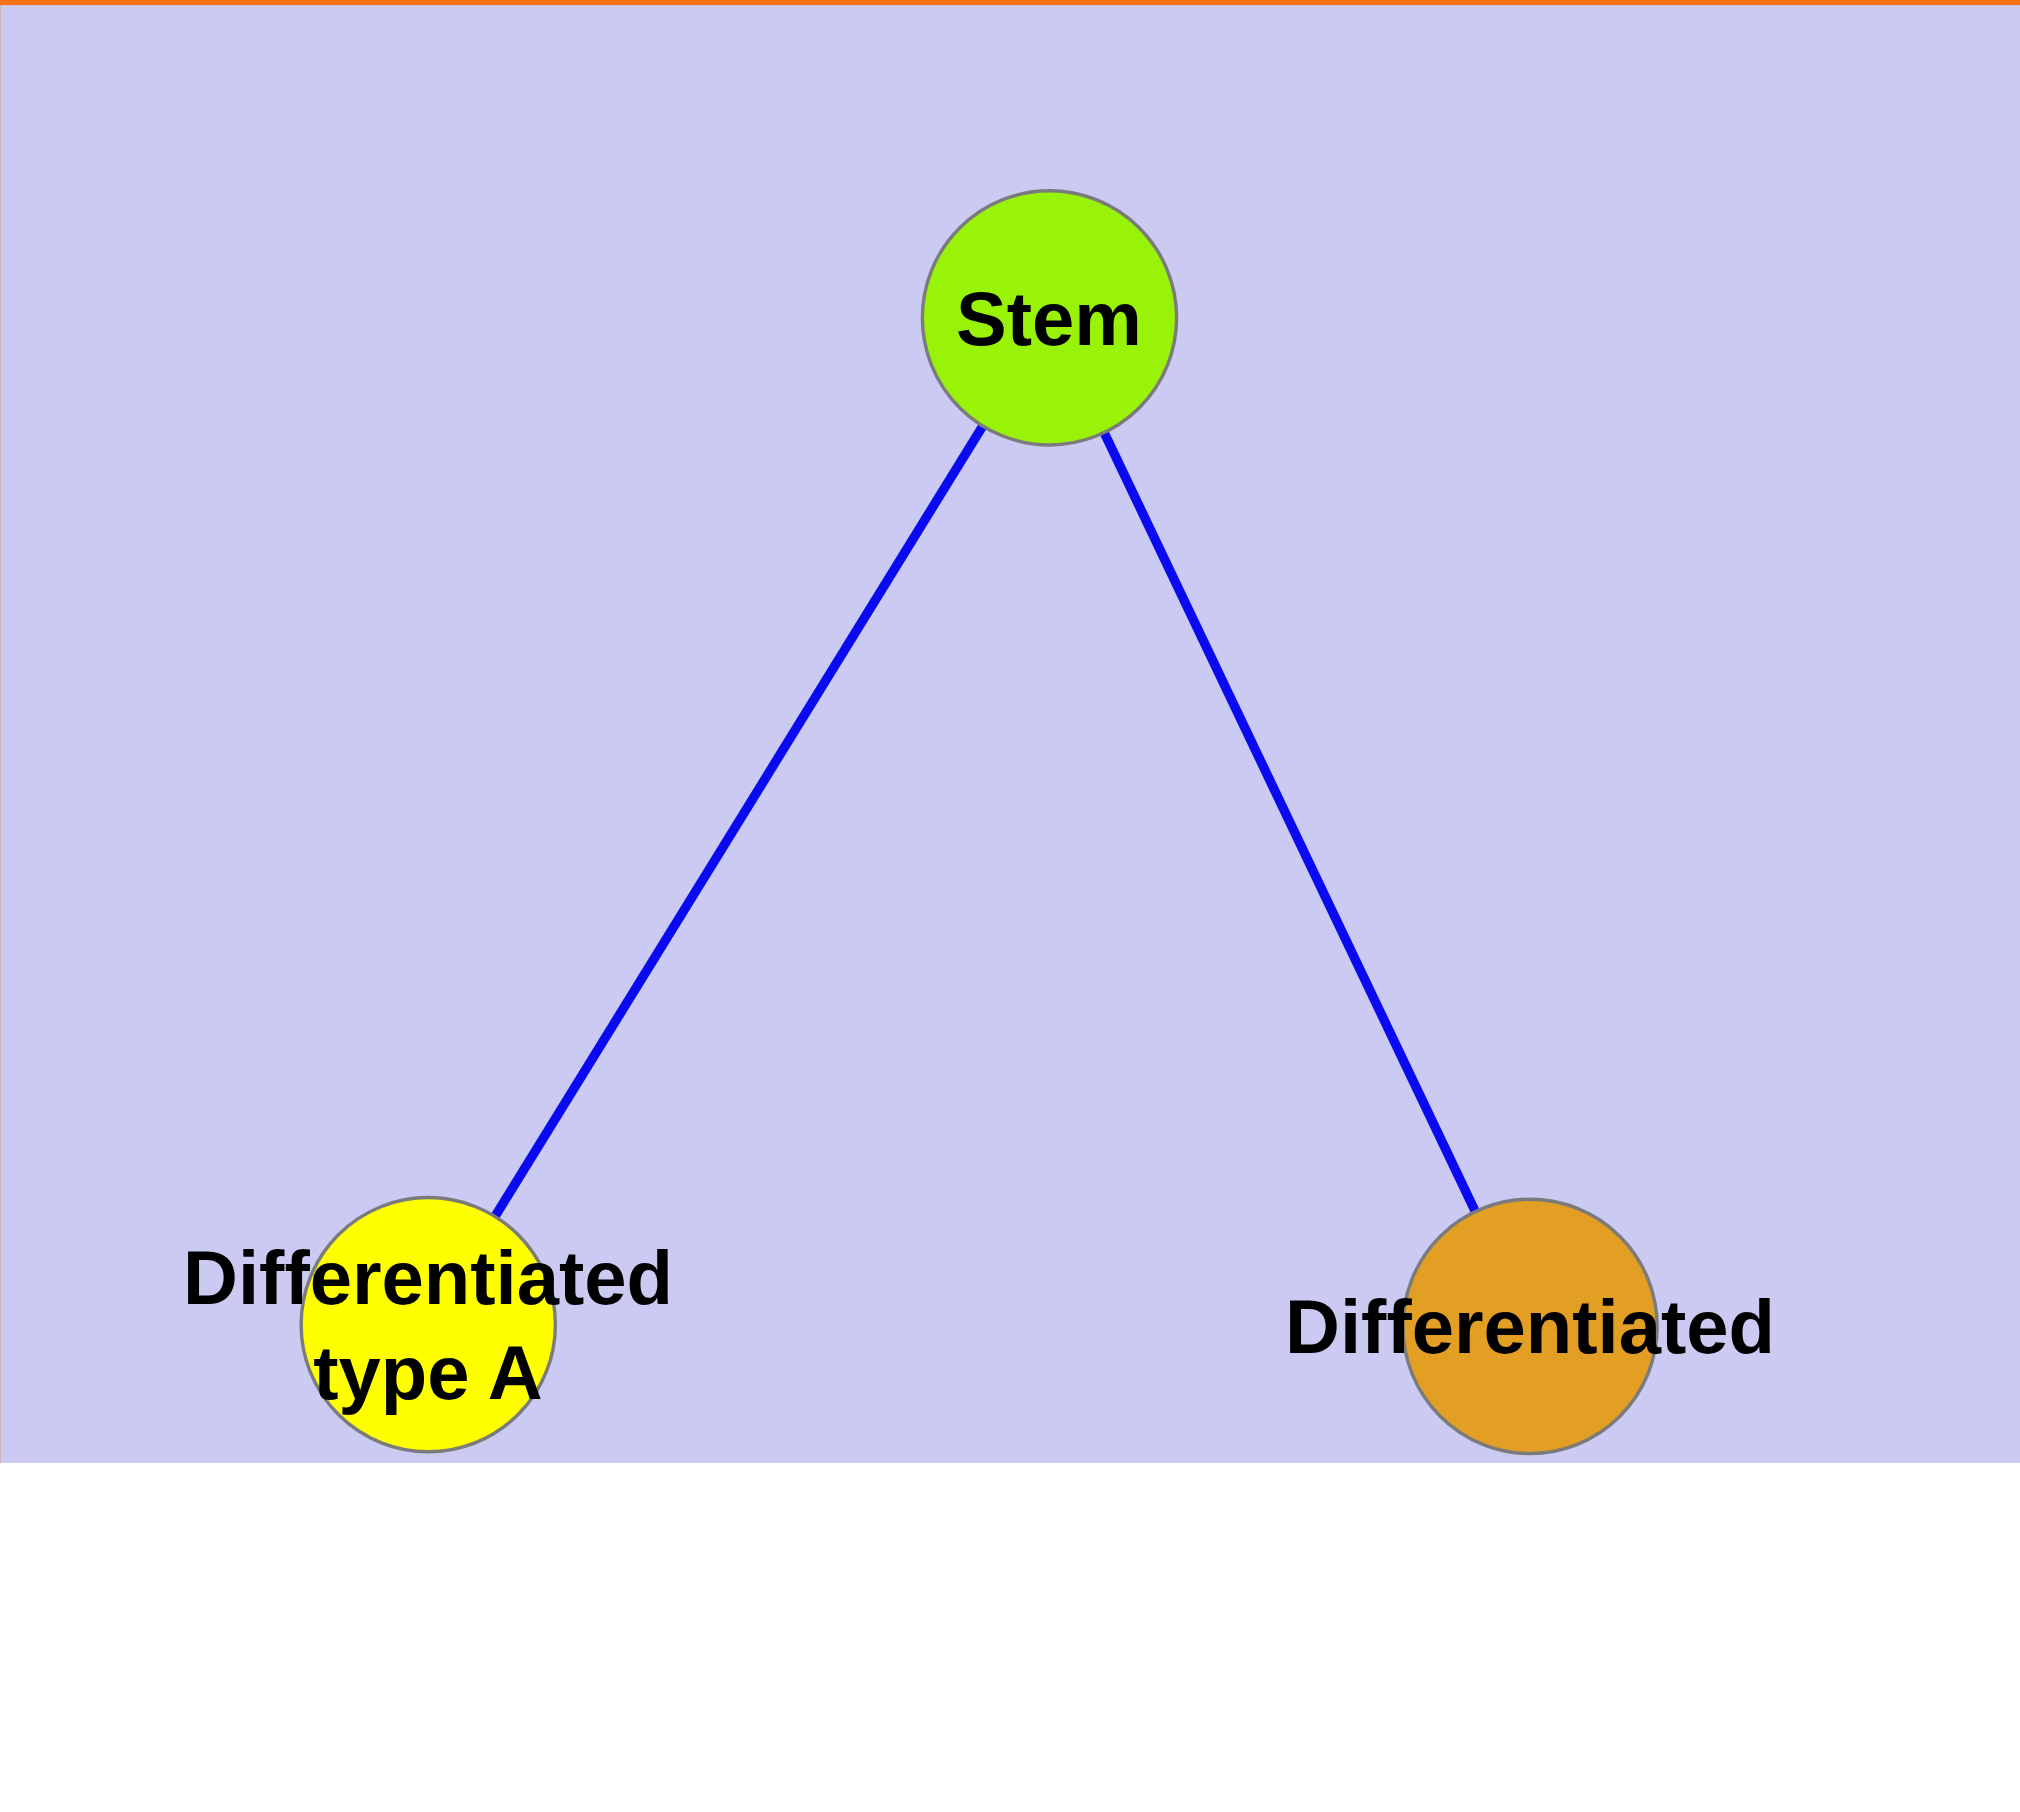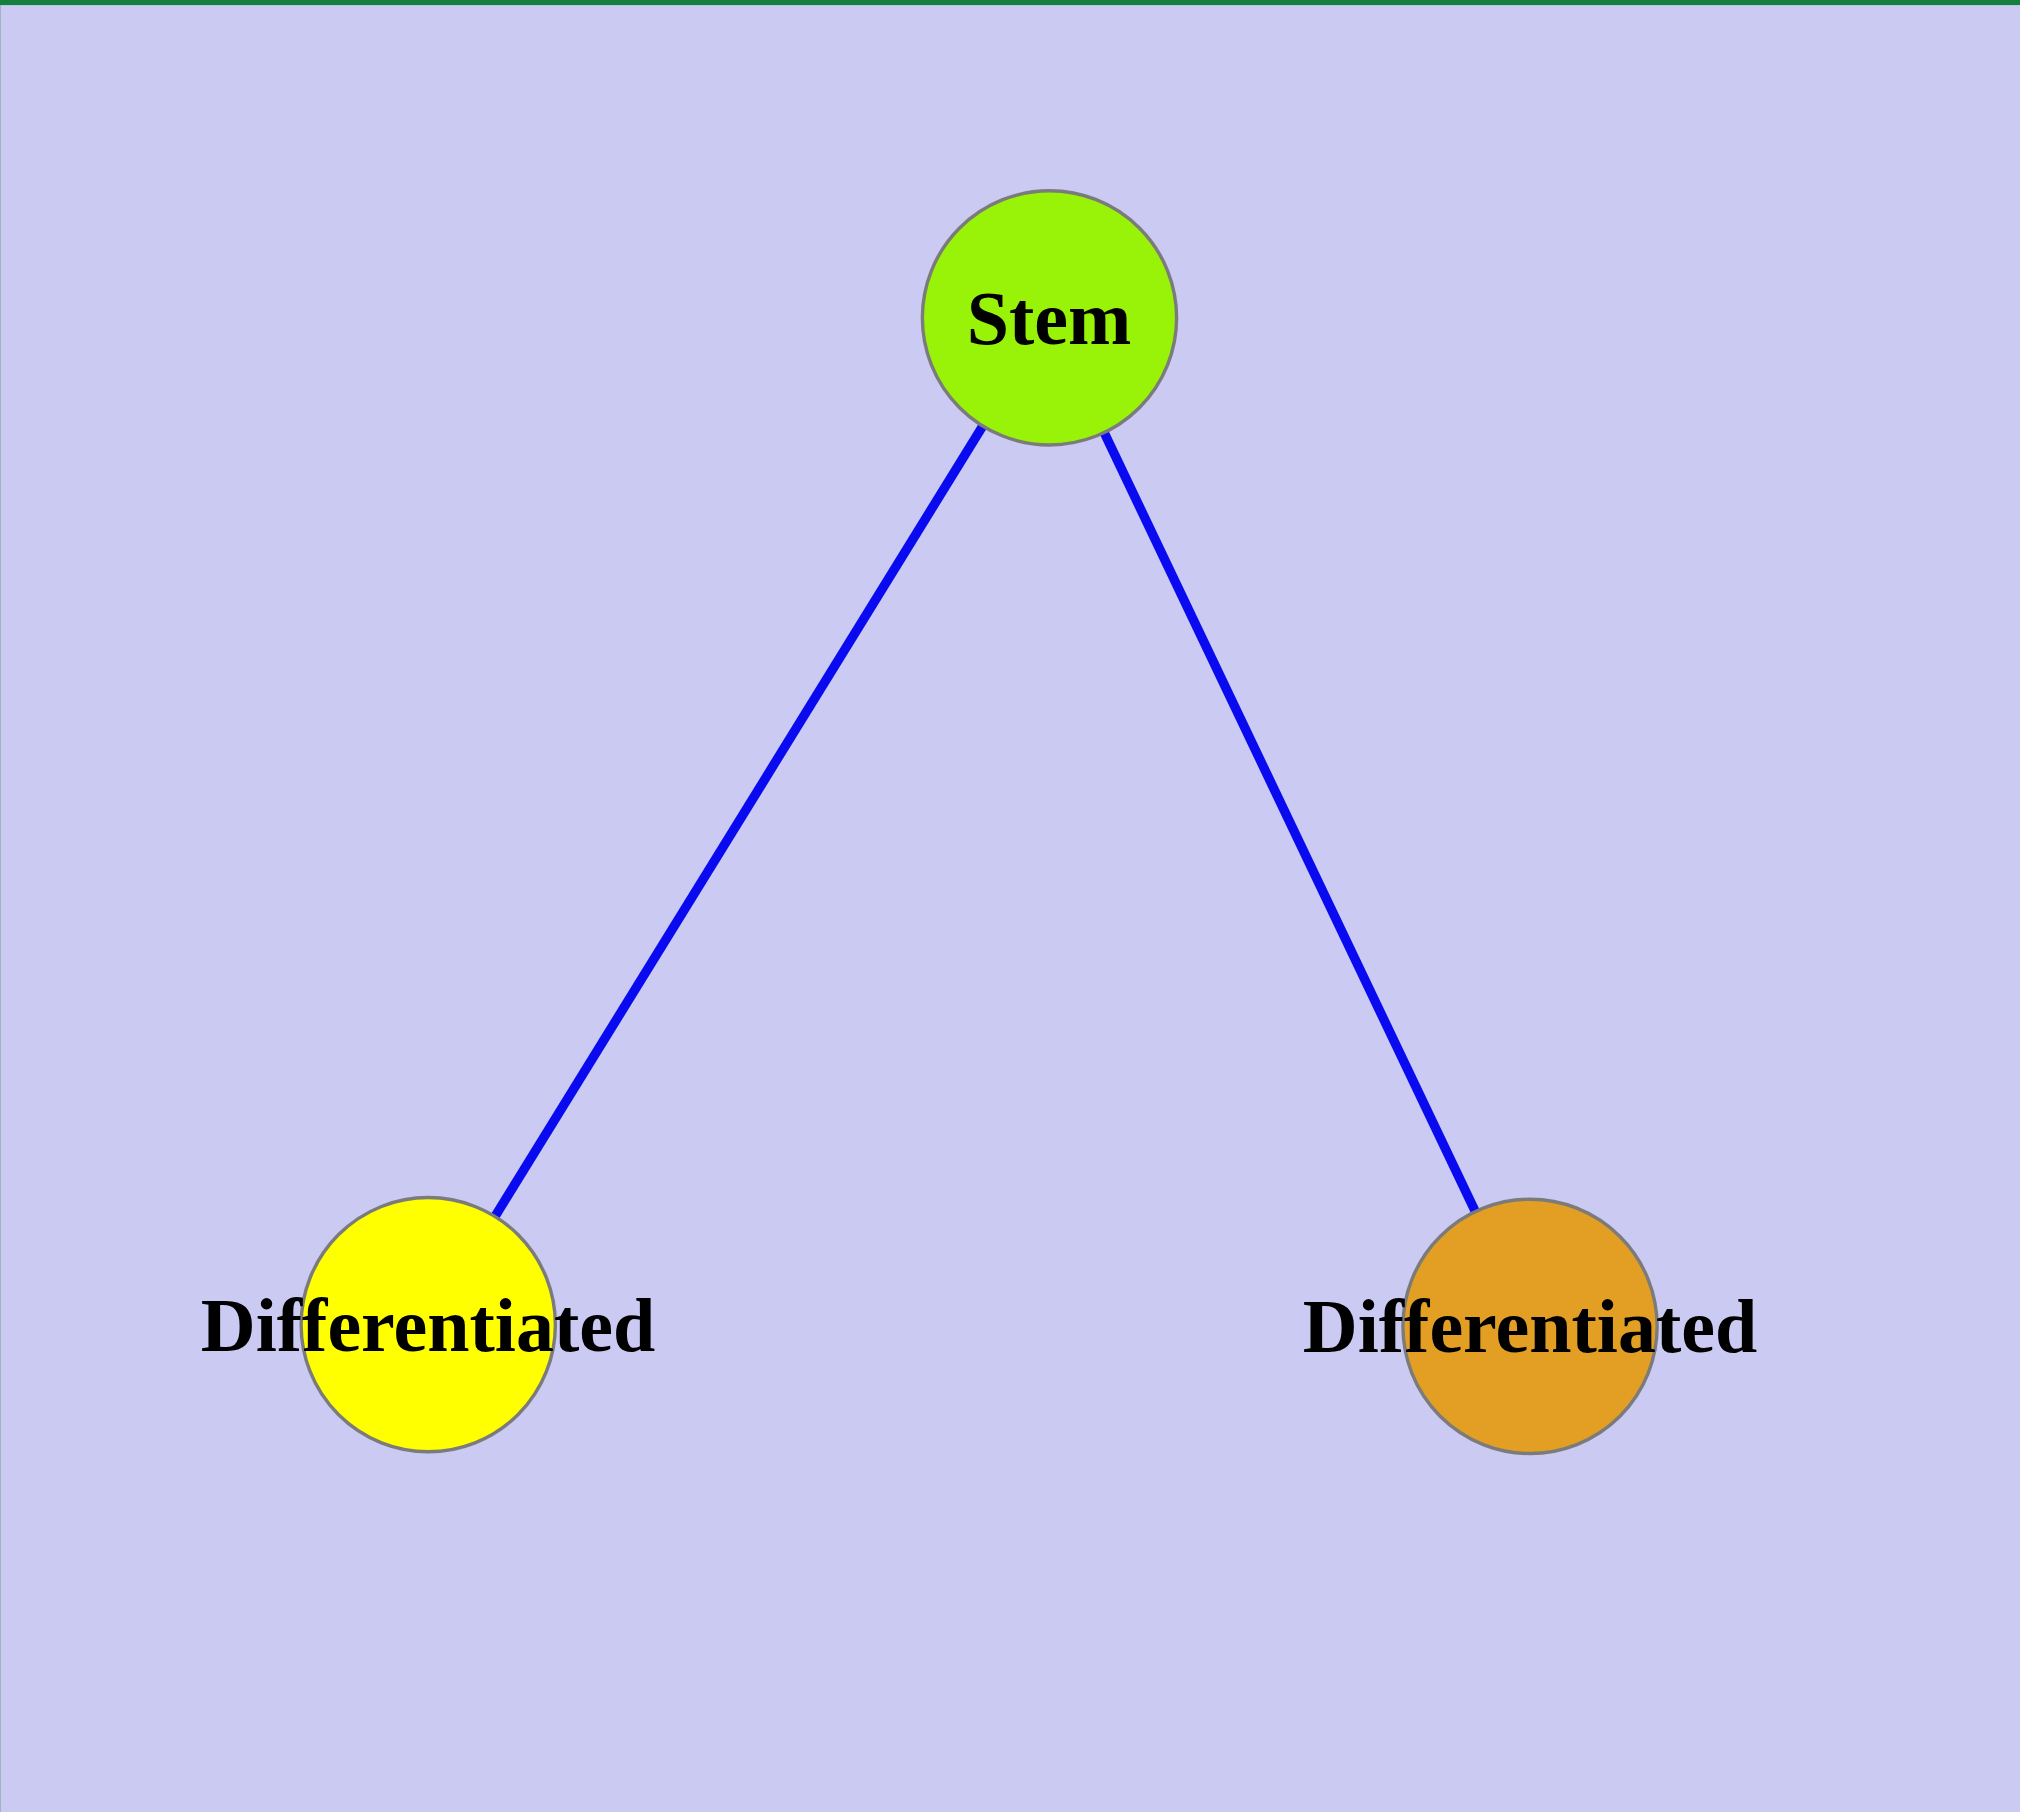--- a/index.html
+++ b/index.html
@@ -3,24 +3,24 @@
 <meta charset="utf-8">
 <style>
   html, body {
     margin: 0;
     padding: 0;
     background: #ffffff;
   }
   .stage {
     position: relative;
     width: 2021px;
-    height: 1812px;
-    background: #15803d;
+    height: 1463px;
+    background: #f97316;
     overflow: hidden;
-    font-family: Liberation Serif, serif;
+    font-family: Liberation Sans, sans-serif;
   }
   .graph-svg {
     position: absolute;
     left: 0;
     top: 0;
     display: block;
   }
   .node-label {
     position: absolute;
     transform: translate(-50%, -50%);
@@ -59,20 +59,21 @@
 
     <circle cx="1805" cy="1565" r="150" stroke-width="4" fill="#e29f23" stroke="#7b7b7b"></circle>
   </svg>
 
   <div class="node-label" style="left:1049px; top:318px;">
     <span>Stem</span>
   </div>
 
   <div class="node-label" style="left:428px; top:1325px;">
     <span>Differentiated</span>
+    <span>type A</span>
   </div>
 
   <div class="node-label" style="left:1530px; top:1326px;">
     <span>Differentiated</span>
   </div>
 
 </div>
 
 
 </body></html>

